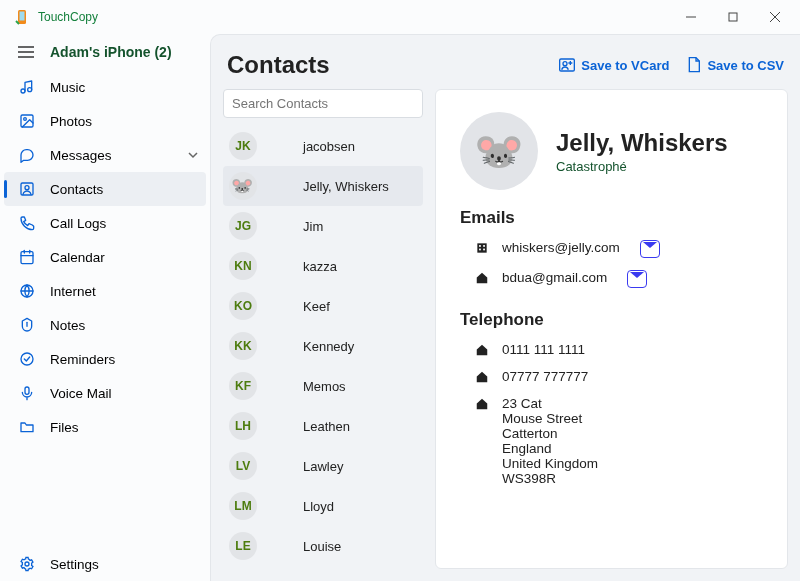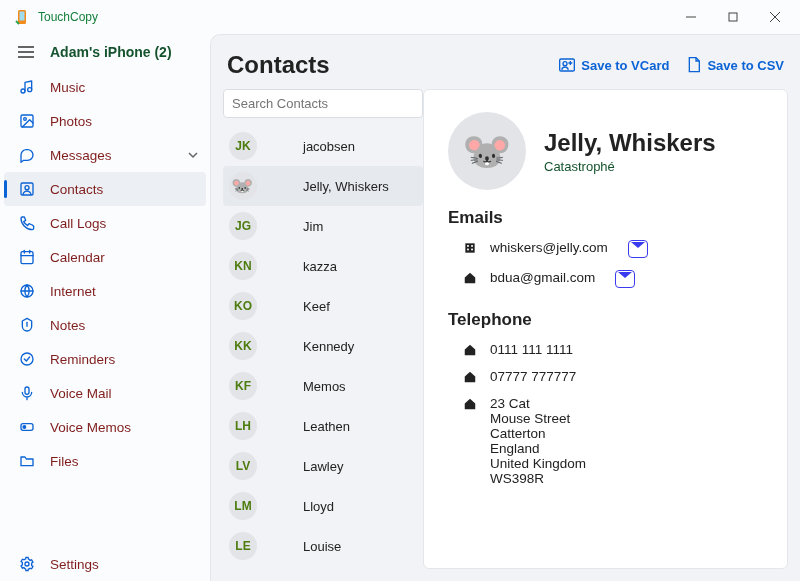--- a/index.html
+++ b/index.html
@@ -9,35 +9,35 @@
   .titlebar .logo { width: 16px; height: 16px; margin-right: 8px; }
   .titlebar .title { font-size: 12px; color: #15803d; }
   .titlebar .spacer { flex: 1; }
   .winbtn { width: 42px; height: 30px; display: flex; align-items: center; justify-content: center; color: #555; cursor: default; }
   .body { flex: 1; display: flex; overflow: hidden; }
 
   
   .sidebar { width: 210px; padding-top: 2px; display: flex; flex-direction: column; }
   .sidebar-header { display: flex; align-items: center; gap: 16px; padding: 8px 14px 10px 18px; font-size: 14px; font-weight: 600; color: #14532d; }
   .nav { flex: 1; overflow-y: auto; }
-  .nav-item { display: flex; align-items: center; gap: 14px; padding: 8px 12px 8px 18px; font-size: 13.5px; color: #7f1d1d; cursor: default; position: relative; }
+  .nav-item { display: flex; align-items: center; gap: 14px; padding: 8px 12px 8px 18px; font-size: 13.5px; color: #000000; cursor: default; position: relative; }
   .nav-item.active { background: #eceff3; border-radius: 4px; margin: 0 4px; padding-left: 14px; }
   .nav-item.active::before { content:""; position:absolute; left:0; top:8px; bottom:8px; width:3px; background:#0b63d6; border-radius:2px; }
   .nav-item .icon { width: 18px; height: 18px; display: flex; align-items: center; justify-content: center; color: #0b63d6; }
   .nav-item .chev { margin-left:auto; color:#666; }
   .settings-row { margin-top:auto; }
 
   
   .main { flex: 1; background: #f1f3f6; border-top-left-radius: 10px; padding: 12px; display: flex; flex-direction: column; overflow: hidden; border:1px solid #e3e6ea; border-right:none; border-bottom:none;}
   .main-header { display: flex; align-items: center; gap: 18px; padding: 4px 4px 10px 4px; }
   .main-title { font-size: 24px; font-weight: 600; }
   .main-header .spacer { flex: 1; }
   .hdr-btn { display: flex; align-items: center; gap: 6px; color: #0b63d6; font-weight: 600; font-size: 13px; cursor: default; }
 
-  .content { flex: 1; display: flex; gap: 0; overflow: hidden; }
+  .content { flex: 1; display: flex; gap: 12px; overflow: hidden; }
   .list-pane { width: 200px; display: flex; flex-direction: column; }
   .search { background: #fff; border: 1px solid #d9dde2; border-radius: 4px; padding: 6px 8px; font-size: 13px; color: #444; margin-bottom: 8px; }
   .list { flex:1; overflow-y:auto; position:relative; }
   .list::-webkit-scrollbar{width:6px;}
   .list::-webkit-scrollbar-thumb{background:#b9bcc0;border-radius:3px;}
   .row { display:flex; align-items:center; gap:10px; padding:6px 6px; border-radius:4px; cursor:default;}
   .row.selected { background:#e6e9ee; }
   .avatar { width:28px; height:28px; border-radius:50%; background:#e2e4e7; display:flex; align-items:center; justify-content:center; font-size:12px; font-weight:600; color:#4d7c0f; flex:none;}
   .row .name { font-size:13px; color:#222;padding-left:36px; }
 
@@ -194,29 +194,20 @@
               <svg width="16" height="16" viewBox="0 0 24 24" fill="none" stroke="#0b63d6" stroke-width="2" stroke-linecap="round" stroke-linejoin="round">
                 <rect x="9" y="3" width="6" height="11" rx="3"></rect>
                 <path d="M5 11a7 7 0 0 0 14 0M12 18v4"></path>
               </svg>
             </span>
             <span>Voice Mail</span>
           </div>
           <div class="nav-item">
             <span class="icon">
               <svg width="16" height="16" viewBox="0 0 24 24" fill="none" stroke="#0b63d6" stroke-width="2" stroke-linecap="round" stroke-linejoin="round">
-                <rect x="3" y="7" width="18" height="10" rx="3"></rect>
-                <circle cx="8" cy="12" r="2" fill="#0b63d6"></circle>
-              </svg>
-            </span>
-            <span>Voice Memos</span>
-          </div>
-          <div class="nav-item">
-            <span class="icon">
-              <svg width="16" height="16" viewBox="0 0 24 24" fill="none" stroke="#0b63d6" stroke-width="2" stroke-linecap="round" stroke-linejoin="round">
                 <path d="M3 6h6l2 3h10v10H3z"></path>
               </svg>
             </span>
             <span>Files</span>
           </div>
         </div>
       <div class="nav-item settings-row">
         <span class="icon">
             <svg width="16" height="16" viewBox="0 0 24 24" fill="none" stroke="#0b63d6" stroke-width="2">
               <circle cx="12" cy="12" r="3"></circle>

